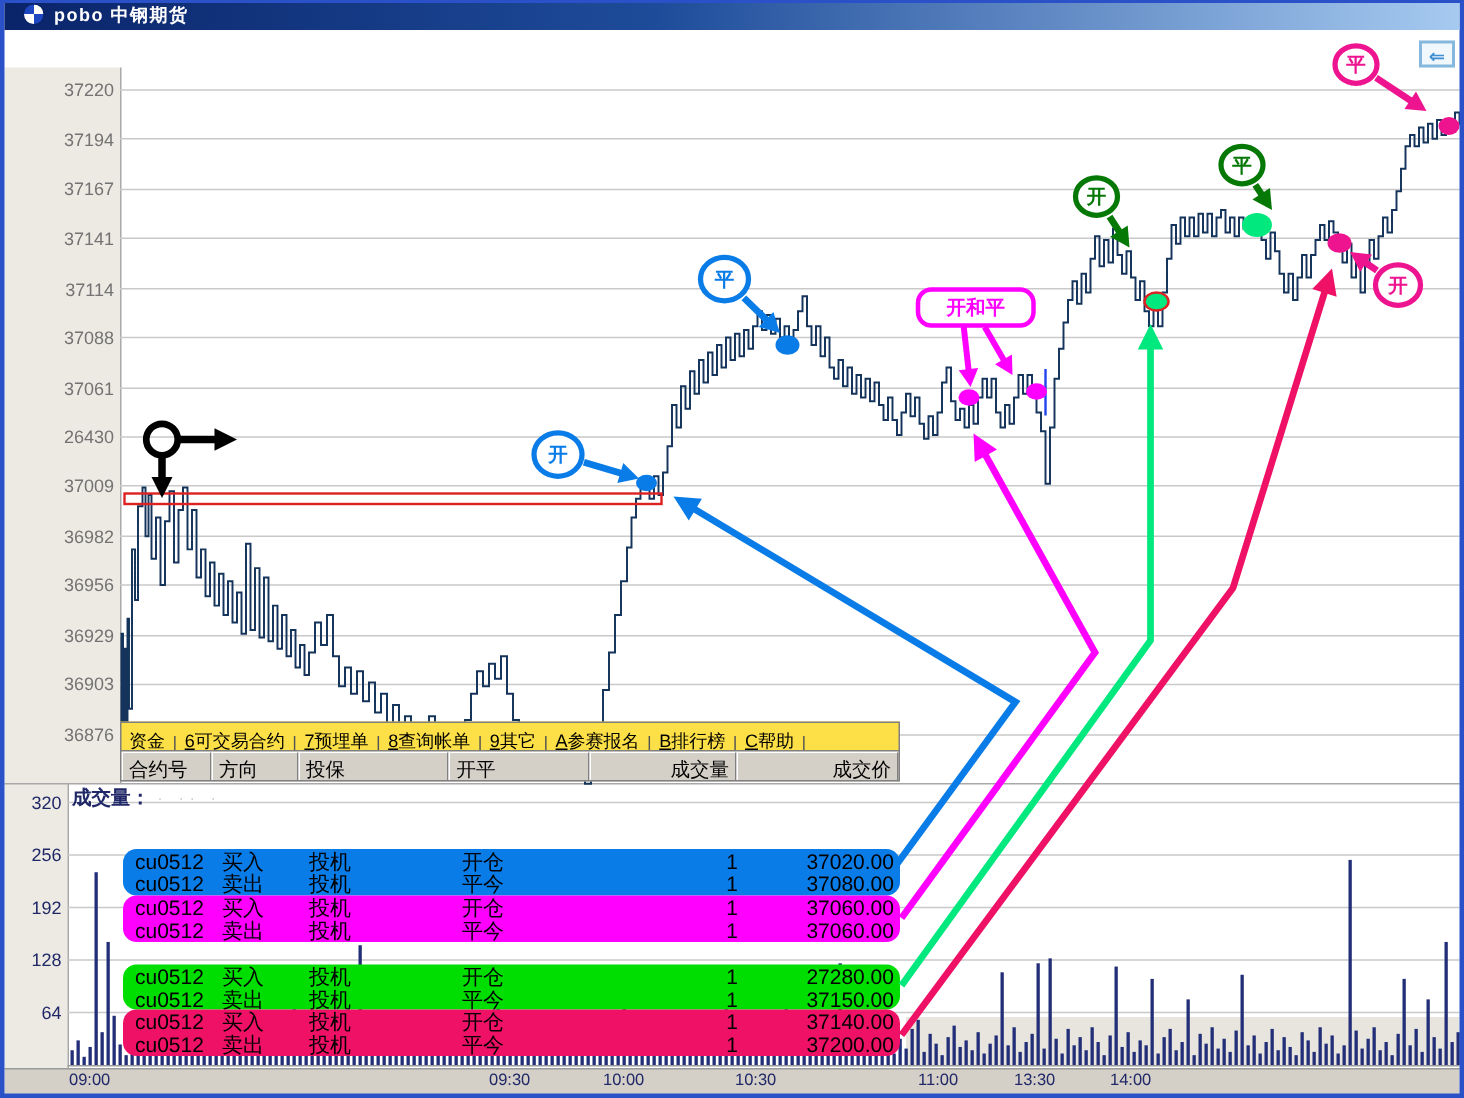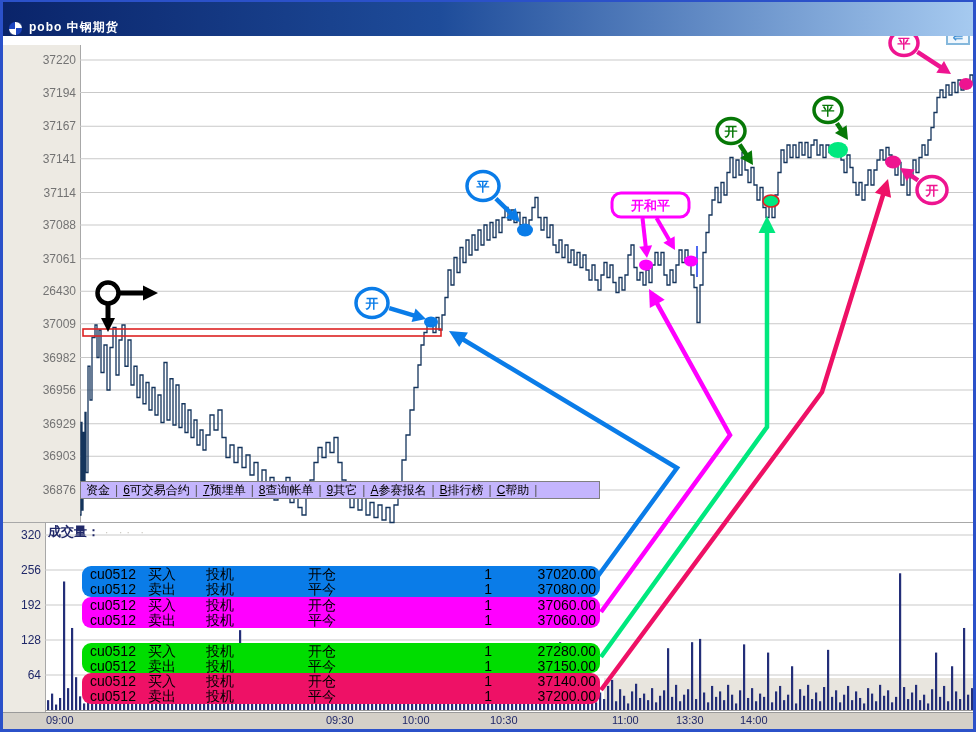--- a/index.html
+++ b/index.html
@@ -3,22 +3,22 @@
 <meta charset="utf-8">
 <style>
   html,body{margin:0;padding:0;background:#777;}
   #window{position:relative;width:976px;height:732px;background:#ffffff;overflow:hidden;
     font-family:"Liberation Sans","DejaVu Sans",sans-serif;}
   .frame-edge{position:absolute;background:#2b51c9;z-index:30;}
   #edge-top{left:0;top:0;width:976px;height:2px;}
   #edge-left{left:0;top:0;width:3px;height:732px;}
   #edge-right{left:973px;top:0;width:3px;height:732px;}
   #edge-bottom{left:0;top:729px;width:976px;height:3px;}
-  #titlebar{position:absolute;left:3px;top:2px;width:970px;height:34px;z-index:31;
-    background:linear-gradient(to right,#0a246a,#1e4c9a 45%,#a6caf0);display:flex;align-items:flex-end;padding:0 5px;box-sizing:border-box;}
+  #titlebar{position:absolute;left:3px;top:2px;width:970px;height:18px;z-index:31;
+    background:linear-gradient(to right,#0a246a,#1e4c9a 45%,#a6caf0);display:flex;align-items:flex-start;padding:0 12px;box-sizing:border-box;}
   #title-icon{width:13px;height:13px;border-radius:50%;margin-right:6px;
     background:conic-gradient(#ffffff 0 25%,#1e46c0 25% 50%,#ffffff 50% 75%,#1e46c0 75%);border:1px solid #0a246a;}
   #title-text{color:#ffffff;font-weight:bold;font-size:12px;letter-spacing:1px;}
   #subtitlebar{position:absolute;left:3px;top:24px;width:970px;height:20px;background:#fdfdfd;z-index:29;
     border-bottom:1px solid #a8a8a8;display:flex;align-items:center;}
   #subtitle-text{font-size:13px;color:#000;margin-left:4px;}
   .gutter{position:absolute;background:#edeae3;z-index:1;}
   #price-gutter{left:3px;top:45px;width:77px;height:477px;}
   #volume-gutter{left:3px;top:522px;width:42px;height:190px;}
   .axline{position:absolute;background:#a8a8a8;z-index:2;}
@@ -26,21 +26,21 @@
   .time-label{position:absolute;top:714px;font-size:11px;color:#202868;z-index:7;}
   .price-label{position:absolute;font-size:12px;color:#737373;width:70px;text-align:right;left:6px;z-index:3;}
   .vol-label{position:absolute;font-size:12px;color:#202868;width:37px;text-align:right;left:4px;z-index:3;}
   #volume-title{position:absolute;left:48px;top:523px;font-size:13px;font-weight:bold;color:#202868;z-index:3;}
   #volume-faint{position:absolute;left:105px;top:527px;font-size:10px;color:#c5c2ba;letter-spacing:4px;z-index:3;}
   #base-svg{position:absolute;left:0;top:0;z-index:2;}
   #anno-svg{position:absolute;left:0;top:0;z-index:12;pointer-events:none;}
   #back-btn{position:absolute;left:946px;top:27px;width:24px;height:18px;background:#f0f7fd;border:2px solid #85b8dc;
     color:#3f8fd2;font-size:13px;font-weight:bold;text-align:center;line-height:17px;z-index:13;box-sizing:border-box;}
   
-  #menu-bar{position:absolute;left:80px;top:481px;width:520px;height:18px;background:#c4b5fd;z-index:5;
+  #menu-bar{position:absolute;left:80px;top:481px;width:520px;height:27px;background:#fde047;z-index:5;
     border:1px solid #808080;box-sizing:border-box;display:flex;align-items:center;font-size:12px;color:#000;overflow:hidden;white-space:nowrap;}
   #menu-bar .mi{padding:0 5px;cursor:default;}
   #menu-bar .sep{color:#555;}
   #table-header{position:absolute;left:80px;top:500px;width:520px;height:21px;background:#d4d0c8;z-index:5;
     border:1px solid #808080;box-sizing:border-box;display:flex;font-size:13px;color:#000;overflow:hidden;}
   #table-header .hc{border-right:1px solid #808080;border-left:1px solid #ffffff;border-top:1px solid #ffffff;
     box-sizing:border-box;padding:2px 4px 0 4px;white-space:nowrap;overflow:hidden;}
   .hc.c0{width:61px;} .hc.c1{width:59px;} .hc.c2{width:102px;} .hc.c3{width:95px;}
   .hc.c4{width:100px;text-align:right;padding-right:8px;} .hc.c5{width:110px;text-align:right;padding-right:4px;}
   .row-block{position:absolute;left:82px;width:518px;z-index:5;border-radius:9px;}
@@ -377,20 +377,28 @@
       <span class="mi"><u>9</u>其它</span>
       <span class="sep">|</span>
       <span class="mi"><u>A</u>参赛报名</span>
       <span class="sep">|</span>
       <span class="mi"><u>B</u>排行榜</span>
       <span class="sep">|</span>
       <span class="mi"><u>C</u>帮助</span>
       <span class="sep">|</span>
     </div>
 
+  <div id="table-header">
+    <div class="hc c0">合约号</div>
+    <div class="hc c1">方向</div>
+    <div class="hc c2">投保</div>
+    <div class="hc c3">开平</div>
+    <div class="hc c4">成交量</div>
+    <div class="hc c5">成交价</div>
+  </div>
 
   <div class="row-block" id="blk-blue" style="top: 566px; height: 31px; background: rgb(10, 124, 232);">
     <div class="trow">
       <span class="tc0">cu0512</span>
       <span class="tc1">买入</span>
       <span class="tc2">投机</span>
       <span class="tc3">开仓</span>
       <span class="tc4">1</span>
       <span class="tc5">37020.00</span>
     </div>

